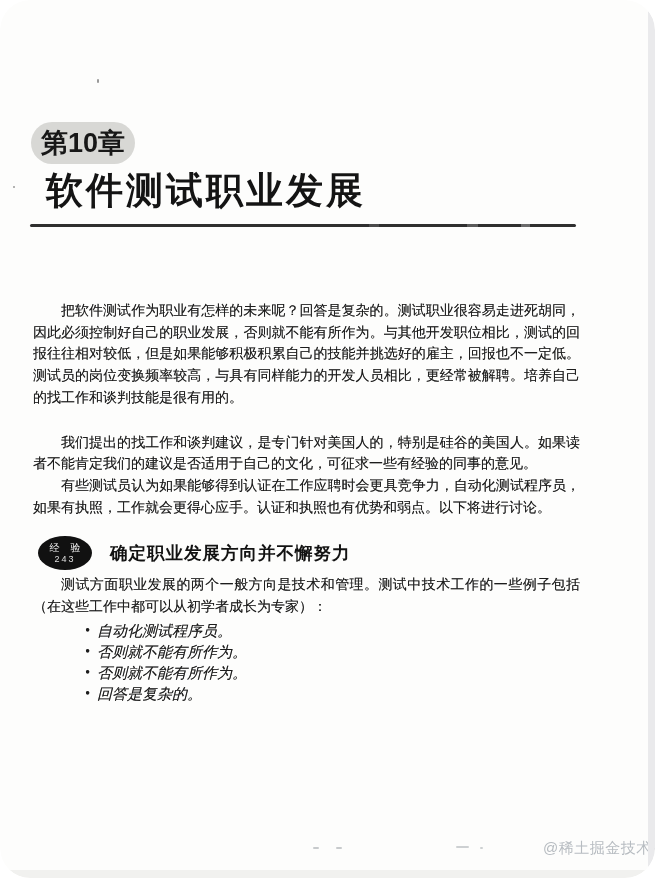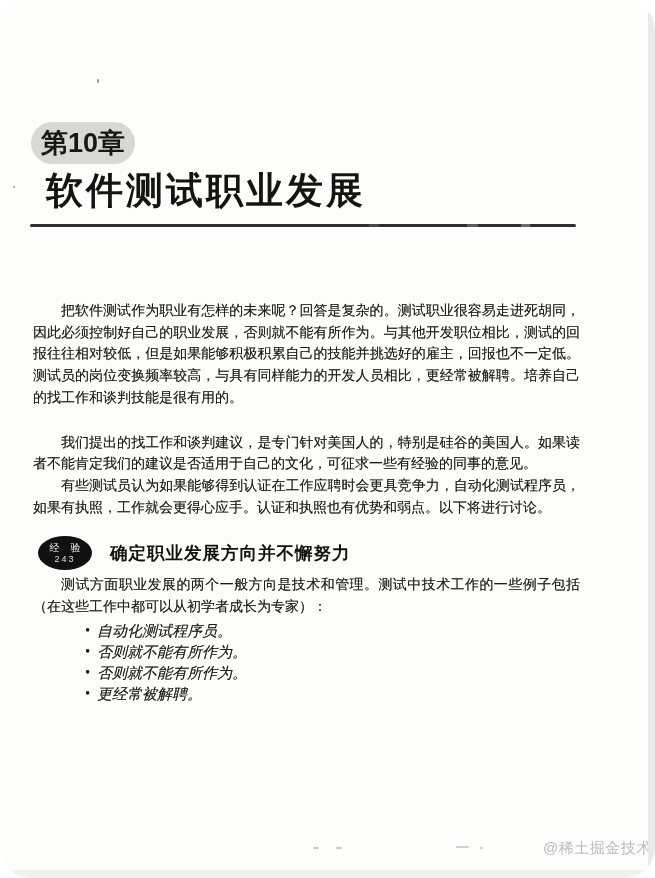--- a/index.html
+++ b/index.html
@@ -122,21 +122,21 @@
       </div>
       <div class="lesson-heading">确定职业发展方向并不懈努力</div>
     </div>
 
     <p class="section-intro">测试方面职业发展的两个一般方向是技术和管理。测试中技术工作的一些例子包括（在这些工作中都可以从初学者成长为专家）：</p>
 
     <ul class="job-list">
       <li>自动化测试程序员。</li>
       <li>否则就不能有所作为。</li>
       <li>否则就不能有所作为。</li>
-      <li>更经常被解聘。</li>
+      <li>回答是复杂的。</li>
     </ul>
   </div>
 
   <div class="watermark">@稀土掘金技术社区</div>
 
   <div class="speck s1"></div>
   <div class="speck s2"></div>
   <div class="speck d1"></div>
   <div class="speck d2"></div>
   <div class="speck d3"></div>

